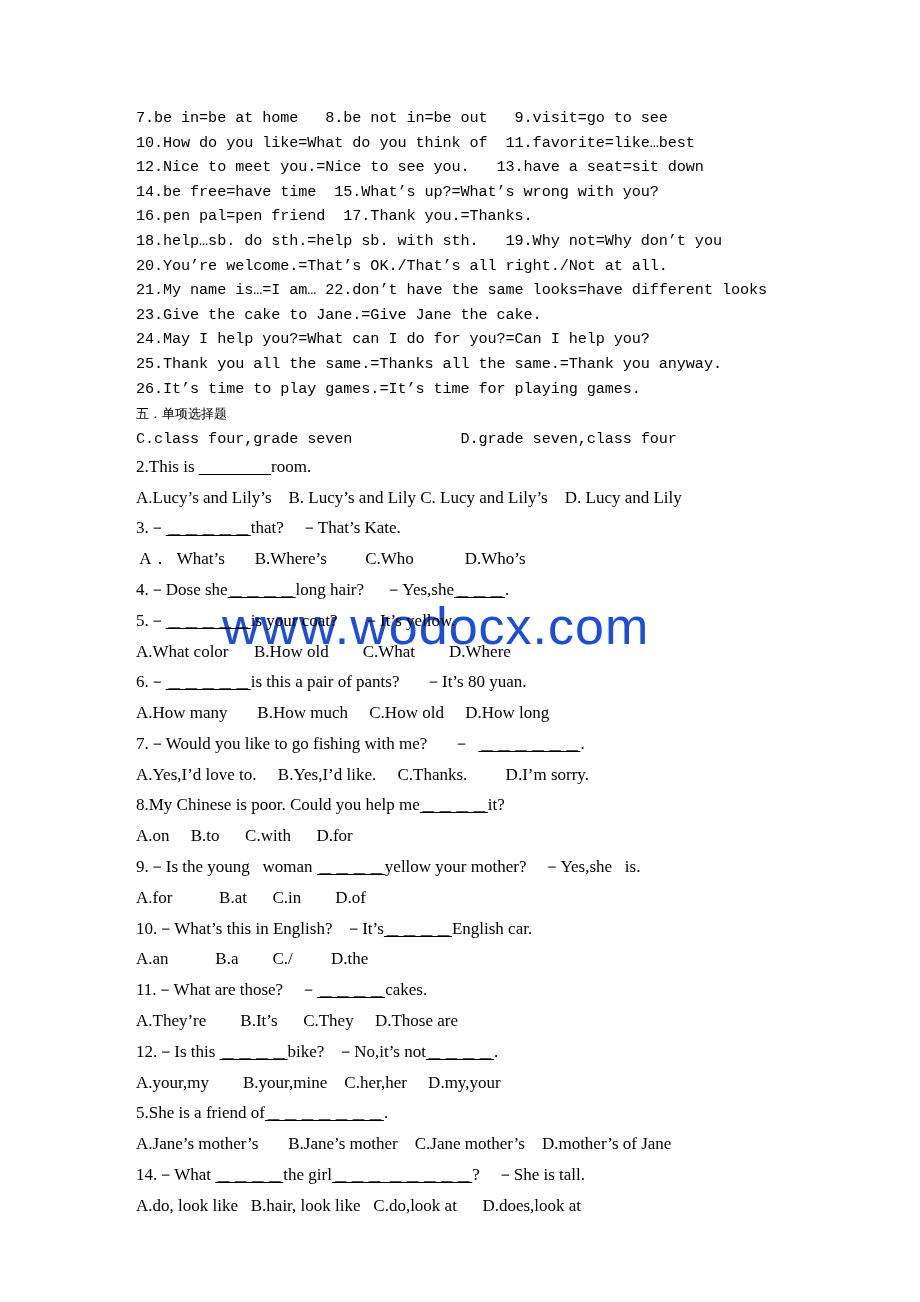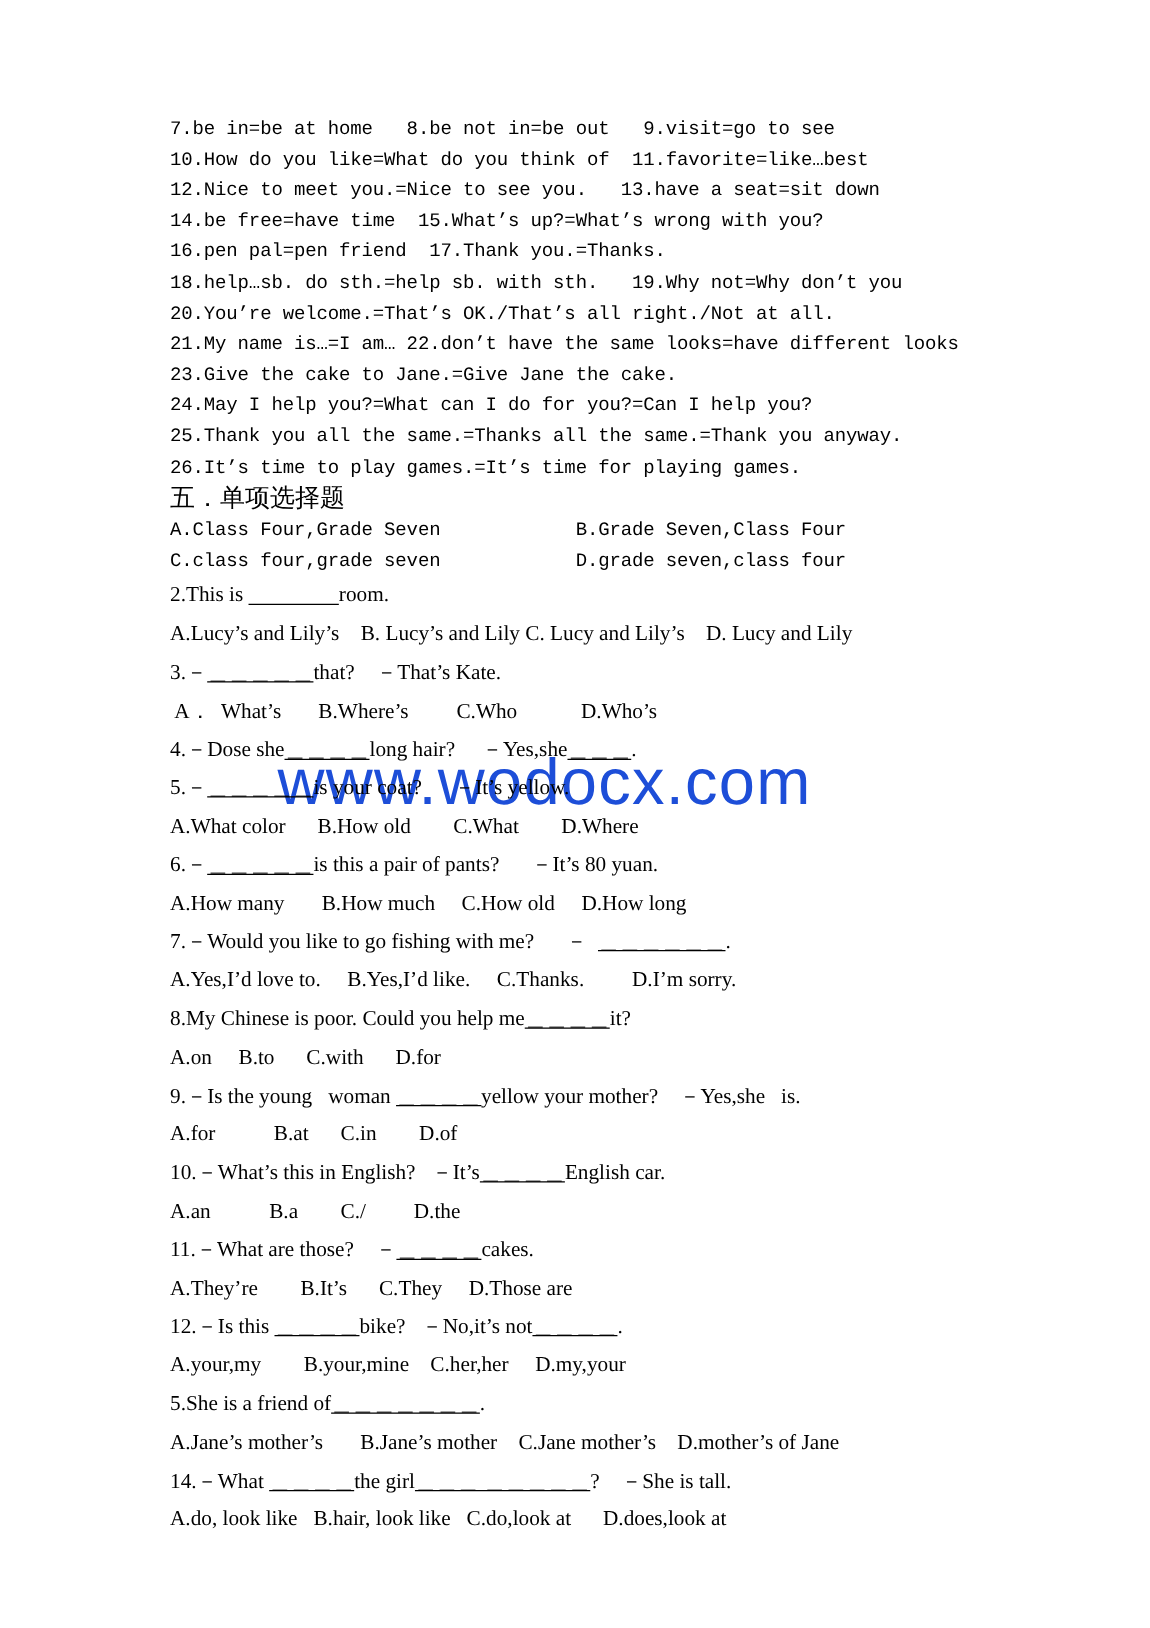--- a/index.html
+++ b/index.html
@@ -36,36 +36,36 @@
     color: #e3e3e6;
     white-space: nowrap;
     z-index: 3;
     pointer-events: none;
     font-weight: 400;
   }
 
   #content {
     position: absolute;
     left: 136px;
-    top: 91px;
+    top: 106px;
     width: 700px;
     z-index: 5;
   }
 
   
   .mono-line {
     font-family: "Liberation Mono", "DejaVu Sans Mono", monospace;
     font-size: 15.2px;
     line-height: 24.6px;
     white-space: pre;
     letter-spacing: -0.1px;
   }
   .cn-head {
     font-family: "Liberation Serif", "DejaVu Serif", serif;
-    font-size: 20px;
+    font-size: 13px;
     line-height: 26px;
     white-space: pre;
   }
 
   
   .ser-line {
     font-family: "Liberation Serif", "DejaVu Serif", serif;
     font-size: 17px;
     line-height: 30.8px;
     white-space: pre;
@@ -96,21 +96,20 @@
     <div class="mono-line">18.help…sb. do sth.=help sb. with sth.   19.Why not=Why don’t you</div>
     <div class="mono-line">20.You’re welcome.=That’s OK./That’s all right./Not at all.</div>
     <div class="mono-line">21.My name is…=I am… 22.don’t have the same looks=have different looks</div>
     <div class="mono-line">23.Give the cake to Jane.=Give Jane the cake.</div>
     <div class="mono-line">24.May I help you?=What can I do for you?=Can I help you?</div>
     <div class="mono-line">25.Thank you all the same.=Thanks all the same.=Thank you anyway.</div>
     <div class="mono-line">26.It’s time to play games.=It’s time for playing games.</div>
 
     <div class="cn-head">五．单项选择题</div>
 
-    <div class="mono-line">A.Class Four,Grade Seven            B.Grade Seven,Class Four</div>
     <div class="mono-line">C.class four,grade seven            D.grade seven,class four</div>
 
     <div class="ser-line"><span>2.This is </span><span class="blank">                 </span><span>room.</span></div>
     <div class="ser-line">A.Lucy’s and Lily’s    B. Lucy’s and Lily C. Lucy and Lily’s    D. Lucy and Lily</div>
 
     <div class="ser-line"><span>3.－</span><span class="blank">＿＿＿＿＿</span><span>that?    －That’s Kate.</span></div>
     <div class="ser-line"> A．  What’s       B.Where’s         C.Who            D.Who’s</div>
 
     <div class="ser-line"><span>4.－Dose she</span><span class="blank">＿＿＿＿</span><span>long hair?     －Yes,she</span><span class="blank">＿＿＿</span><span>.</span></div>
 

